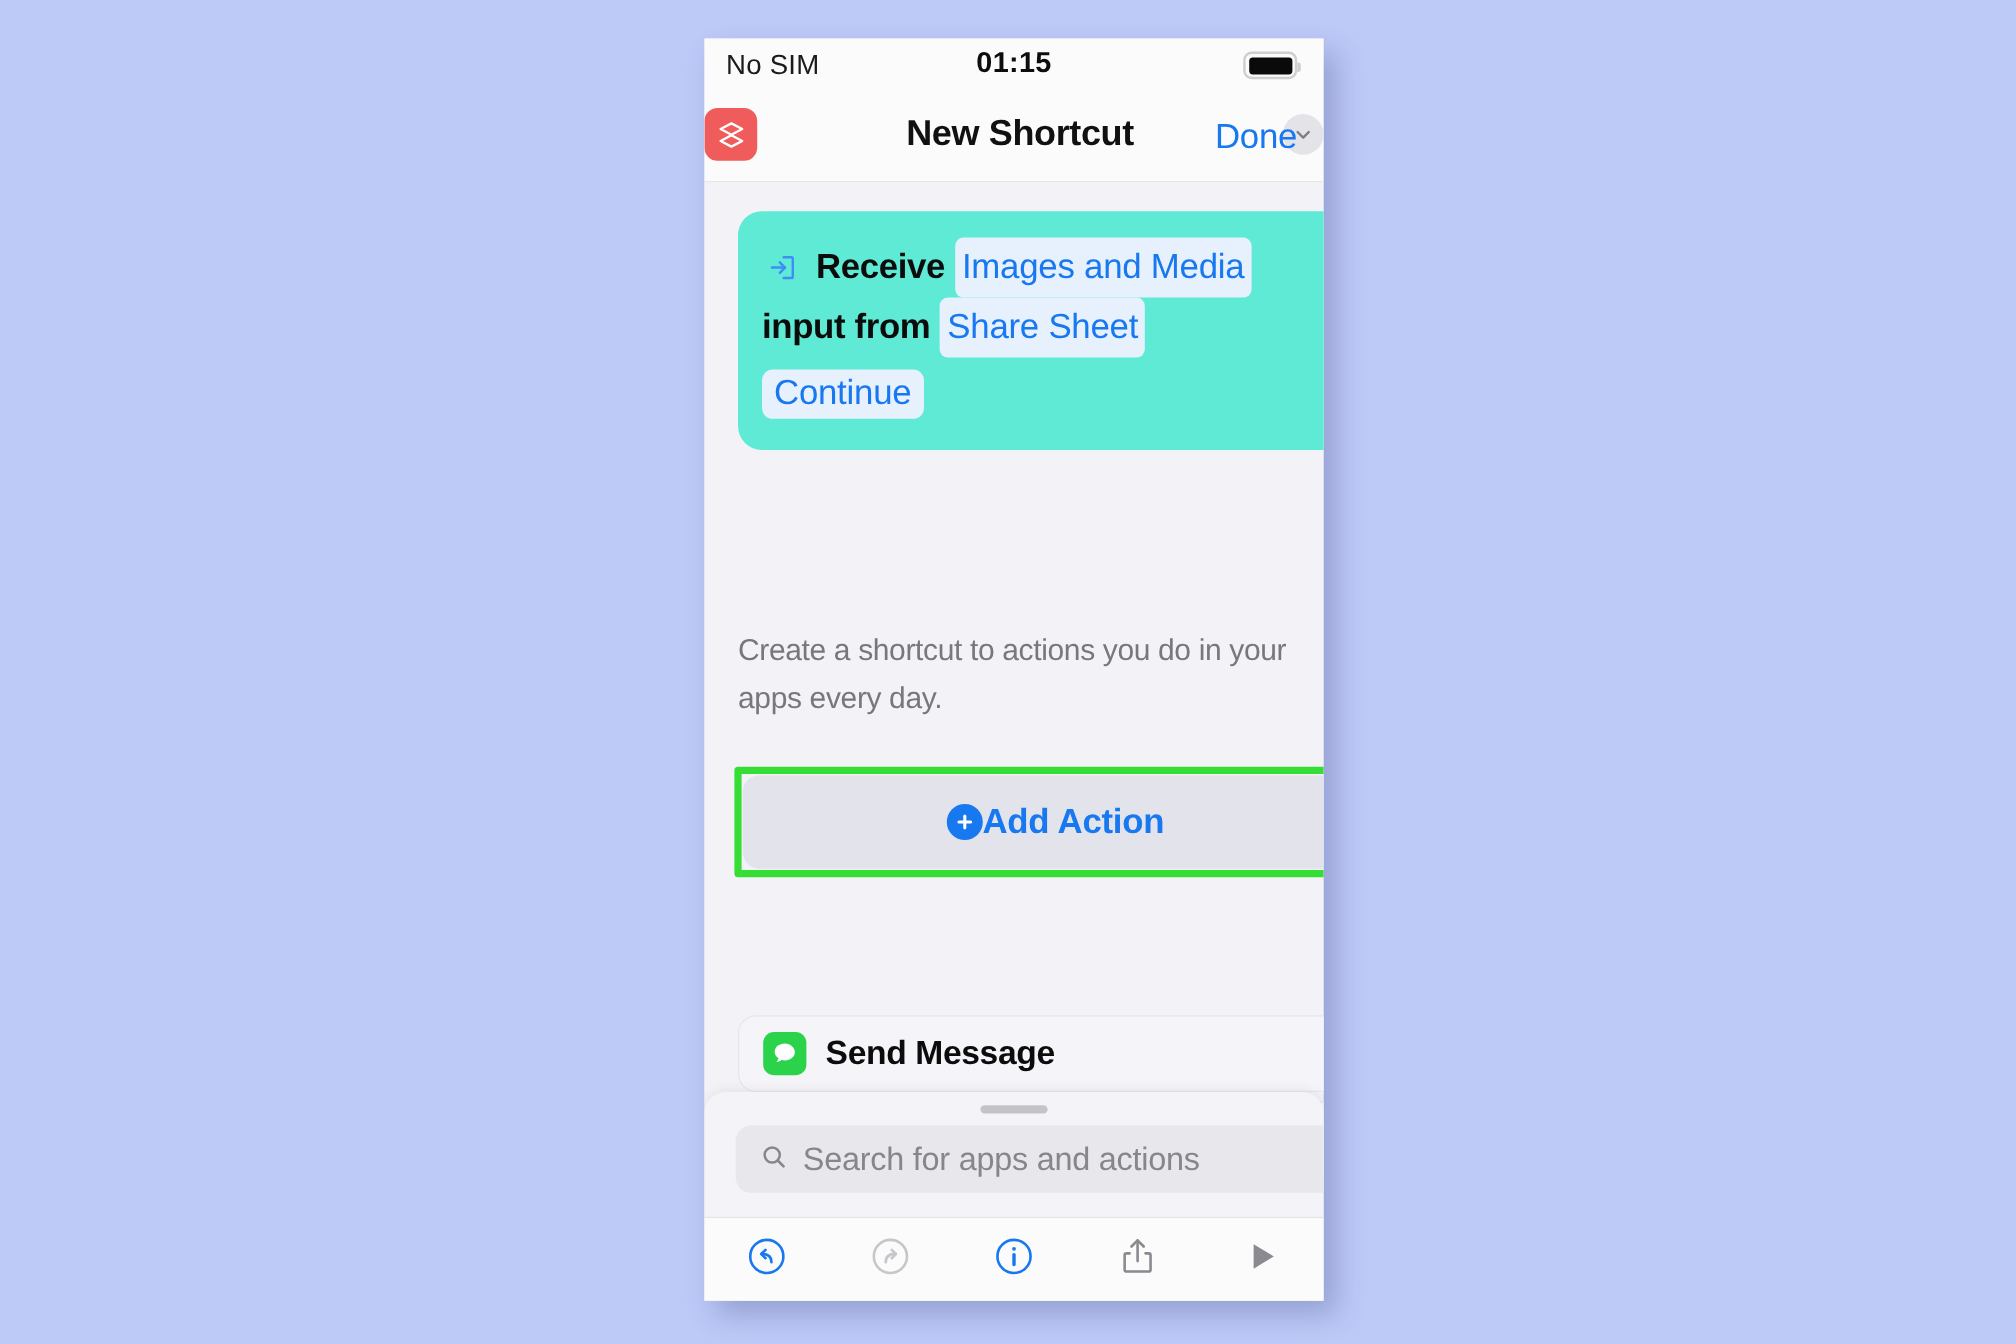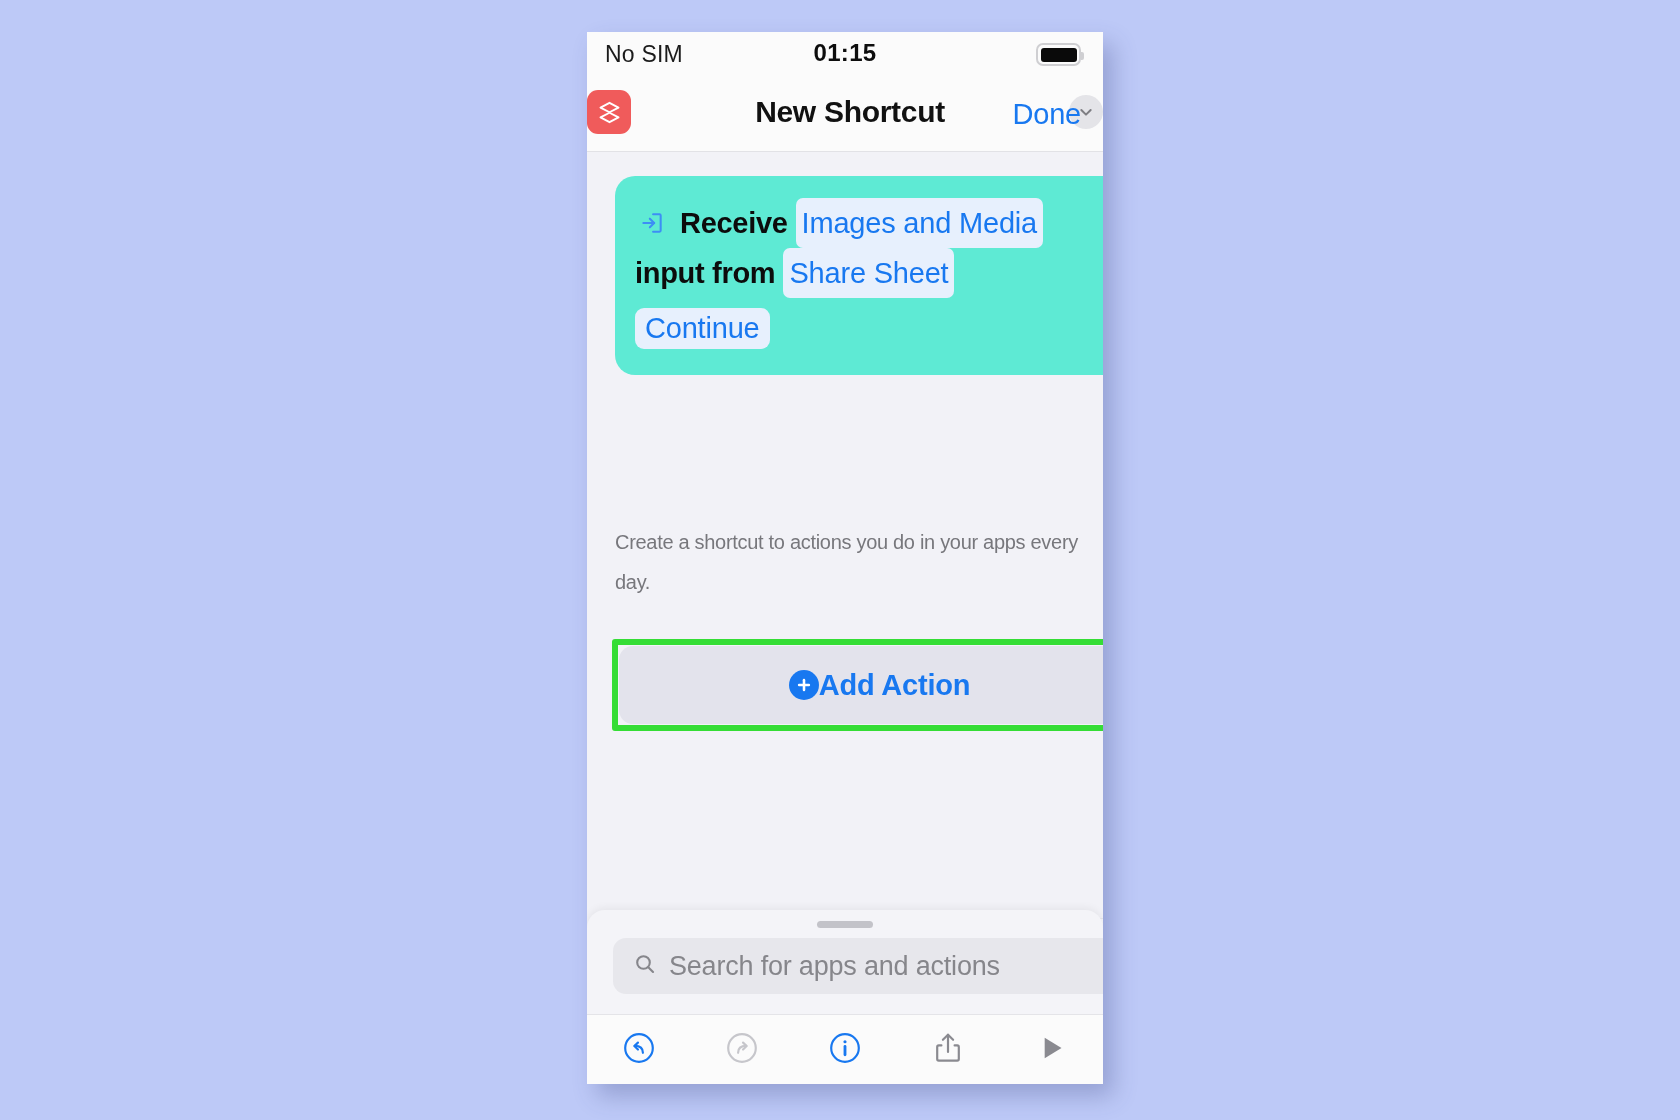--- a/index.html
+++ b/index.html
@@ -193,21 +193,21 @@
     padding: 4px 10px;
     letter-spacing: -0.2px;
   }
 
   
   #shortcut-description {
     position: absolute;
     left: 28px;
     top: 370px;
     width: 500px;
-    font-size: 20px;
+    font-size: 25px;
     line-height: 40px;
     color: #77777c;
     letter-spacing: -0.3px;
   }
 
   
   #add-action-highlight {
     position: absolute;
     left: 25px;
     top: 487px;
@@ -423,20 +423,29 @@
         <svg width="18" height="18" viewBox="0 0 24 24" fill="none" stroke="#ffffff" stroke-width="3.4" stroke-linecap="round">
           <line x1="12" y1="5.5" x2="12" y2="18.5"></line>
           <line x1="5.5" y1="12" x2="18.5" y2="12"></line>
         </svg>
       </span>
       <span id="add-action-label">Add Action</span>
     </div>
     <div id="add-action-highlight"></div>
 
 
+    <div class="suggestion-row" id="suggestion-row-0">
+      <span class="suggestion-icon icon-messages">
+        <svg width="24" height="24" viewBox="0 0 24 24" fill="#ffffff">
+          <path d="M12 3.6c-4.7 0-8.4 3-8.4 6.8 0 2.2 1.2 4.1 3.1 5.3 -.2 1.2 -.8 2.4 -1.8 3.4 1.9-.2 3.4-.9 4.5-1.7 .8.2 1.7.3 2.6.3 4.7 0 8.4-3 8.4-6.8S16.7 3.6 12 3.6z"></path>
+        </svg>
+      </span>
+      <span class="suggestion-label">Send Message</span>
+      <span class="suggestion-add">+</span>
+    </div>
 
     <div class="suggestion-row" id="suggestion-row-1">
       <span class="suggestion-icon icon-openapp">
         <svg width="24" height="24" viewBox="0 0 24 24">
           <rect x="4.5" y="4.5" width="15" height="15" rx="3" fill="#ffffff"></rect>
           <g stroke="#5a52d5" stroke-width="2" stroke-linecap="round" stroke-linejoin="round" fill="none">
             <line x1="9" y1="15" x2="15" y2="9"></line>
             <polyline points="10.2,9 15,9 15,13.8"></polyline>
           </g>
         </svg>

